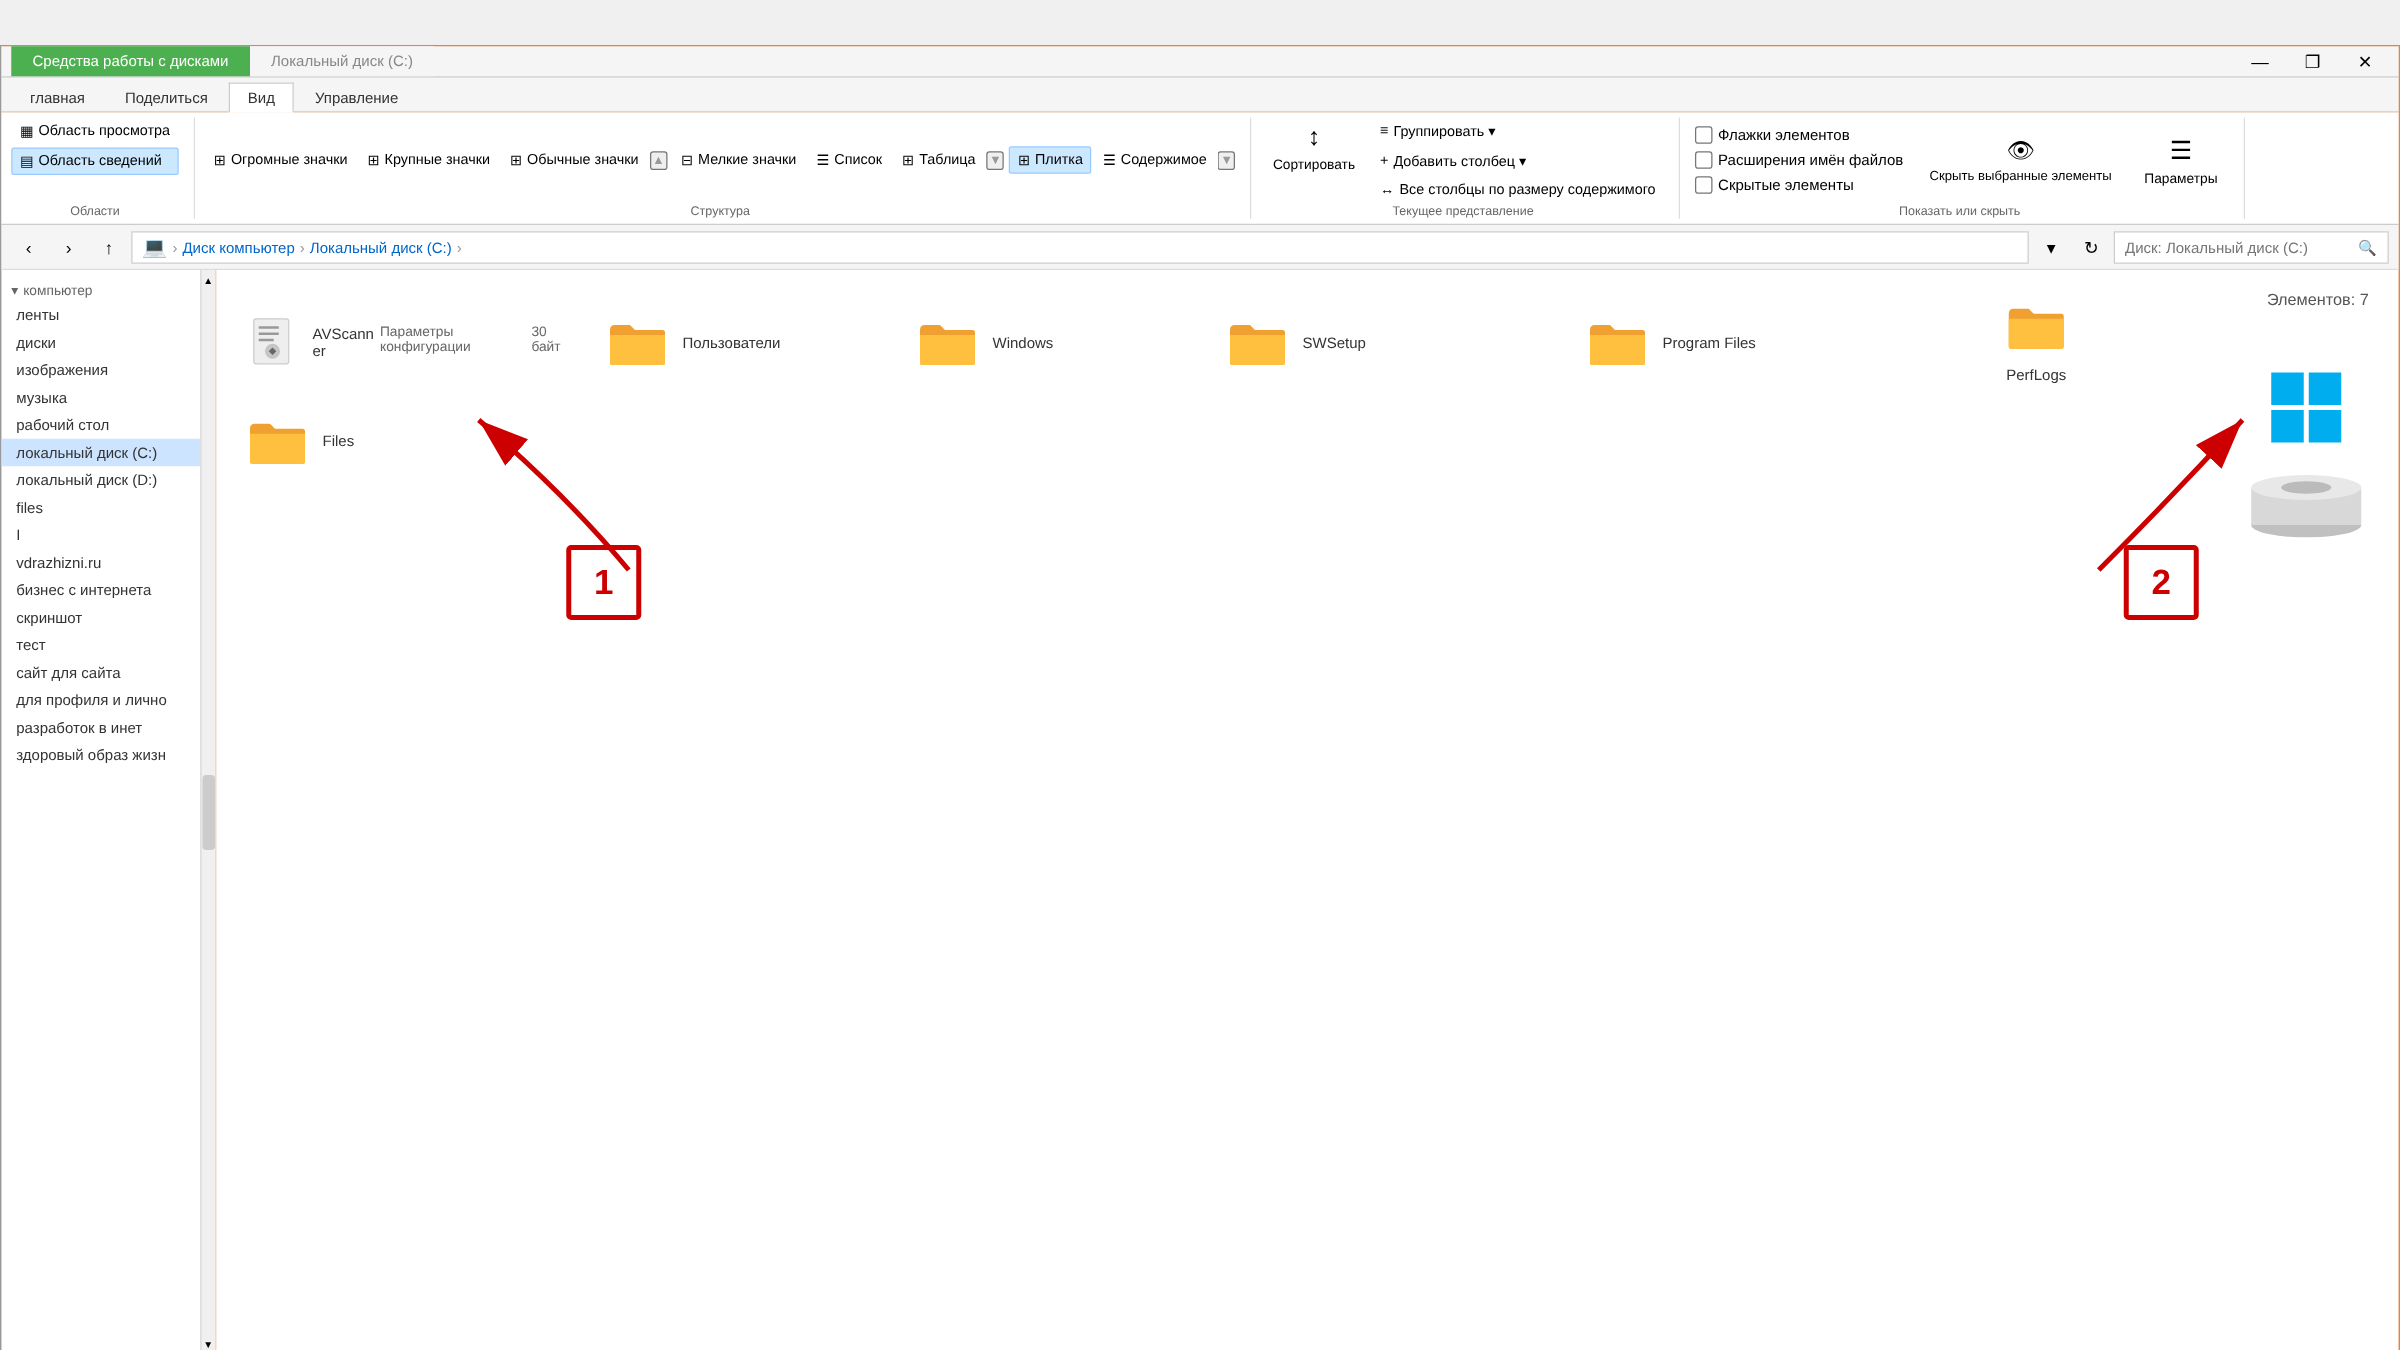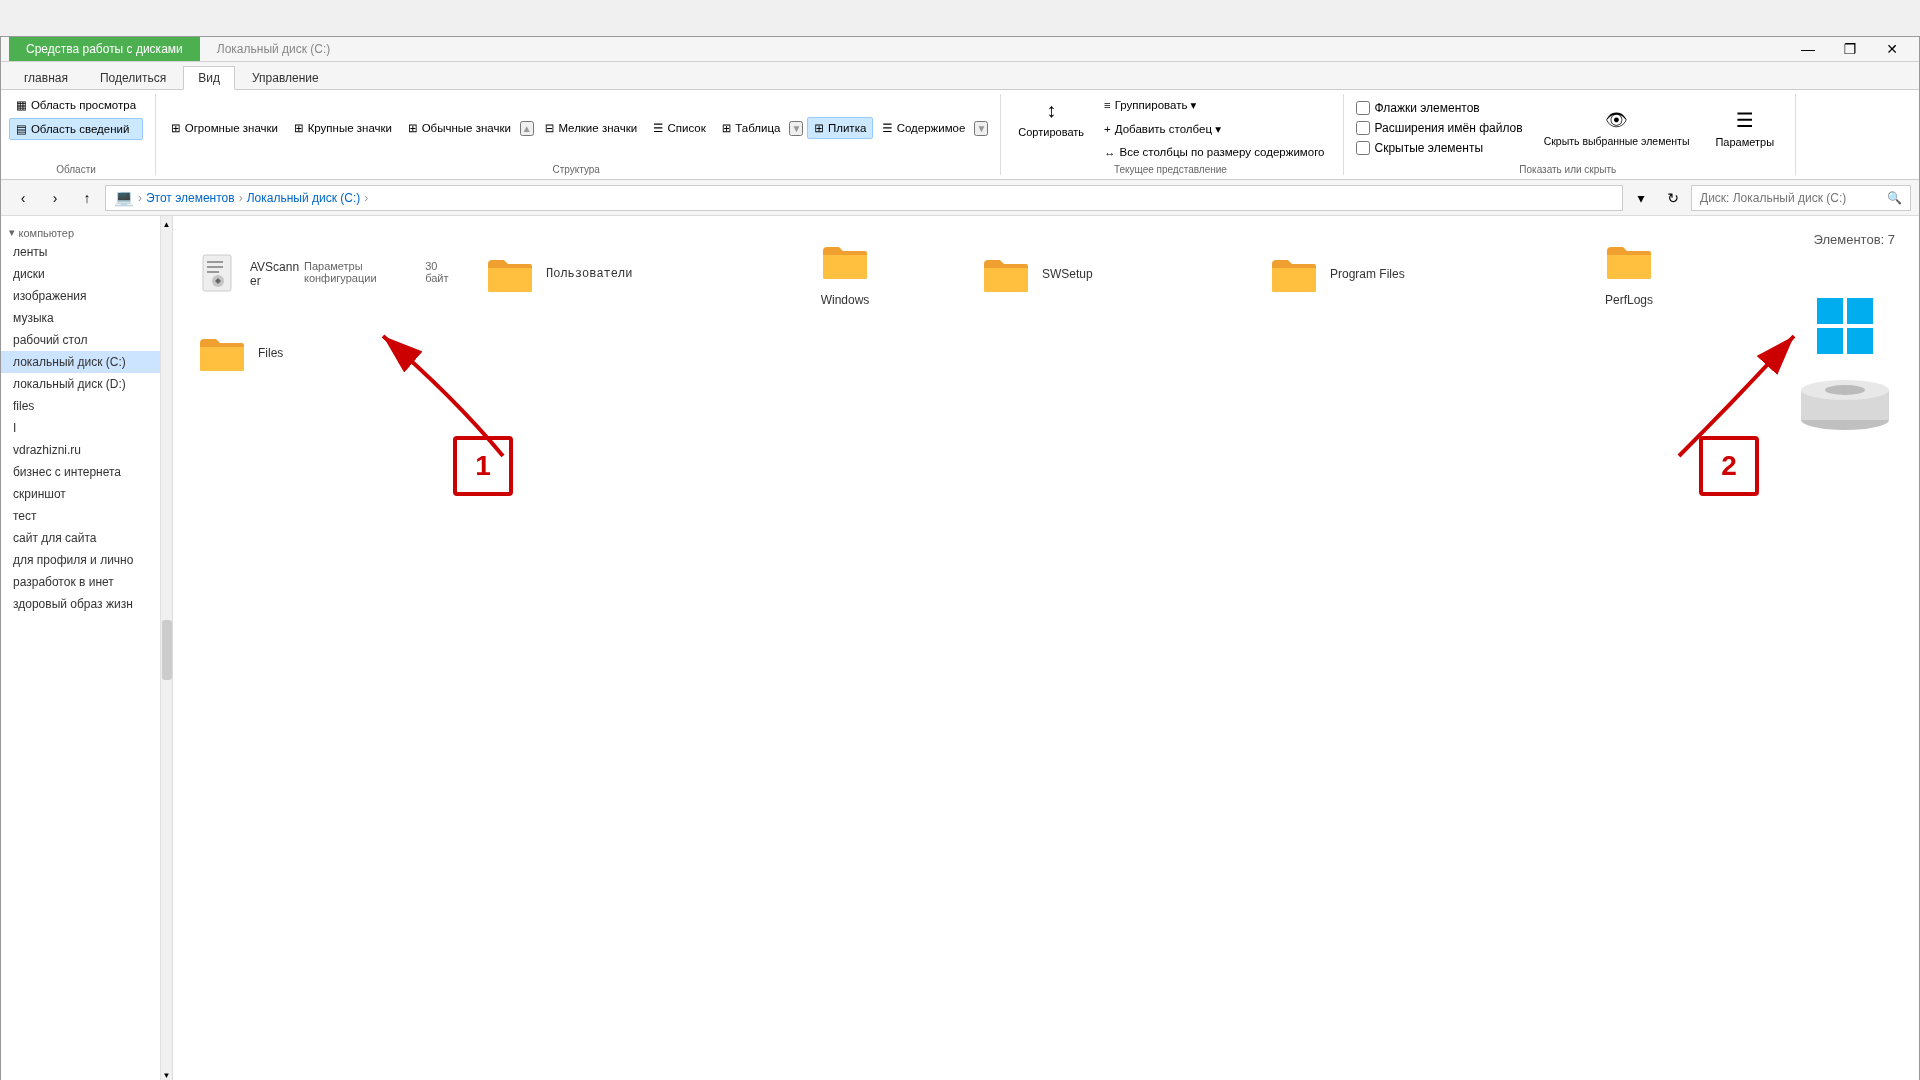--- a/index.html
+++ b/index.html
@@ -442,21 +442,21 @@
     </div>
   </div>
 
   <div class="nav-bar">
     <button class="nav-btn">‹</button>
     <button class="nav-btn">›</button>
     <button class="nav-btn">↑</button>
     <div class="breadcrumb-bar">
       <span style="font-size:16px;">💻</span>
       <span class="breadcrumb-sep">›</span>
-      <span class="breadcrumb-item">Этот элементов</span>
+      <span class="breadcrumb-item">Диск компьютер</span>
       <span class="breadcrumb-sep">›</span>
       <span class="breadcrumb-item">Локальный диск (C:)</span>
       <span class="breadcrumb-sep">›</span>
     </div>
     <button class="nav-btn">▾</button>
     <button class="nav-btn">↻</button>
     <div class="search-bar">
       <input type="text" placeholder="Диск: Локальный диск (C:)" style="">
       <span>🔍</span>
     </div>
@@ -533,29 +533,29 @@
               <path d="M17 28 L20 25 L23 28 L20 31Z" fill="#666"></path>
             </svg>
           </div>
           <div class="file-name-row">
             <span class="file-name" style="text-align:left;margin-top:0;">AVScanner</span>
             <span class="file-subtext">Параметры конфигурации</span>
             <span class="file-subtext">30 байт</span>
           </div>
         </div>
 
-        <div class="file-item file-item-large" style="width:240px;font-family:Liberation Mono, monospace;">
+        <div class="file-item file-item-large" style="width:240px;">
           <svg class="folder-icon-svg" viewBox="0 0 48 40">
             <path d="M2 10 Q2 6 6 6 L18 6 L22 10 L44 10 Q46 10 46 12 L46 36 Q46 38 44 38 L4 38 Q2 38 2 36Z" fill="#f0a030"></path>
             <path d="M2 14 L46 14 L46 36 Q46 38 44 38 L4 38 Q2 38 2 36Z" fill="#ffc040"></path>
           </svg>
           <span class="file-name" style="text-align:left;margin-top:0;">Пользователи</span>
         </div>
 
-        <div class="file-item file-item-large" style="width:240px;flex-direction:column;">
+        <div class="file-item file-item-large" style="width:240px;">
           <svg class="folder-icon-svg" viewBox="0 0 48 40">
             <path d="M2 10 Q2 6 6 6 L18 6 L22 10 L44 10 Q46 10 46 12 L46 36 Q46 38 44 38 L4 38 Q2 38 2 36Z" fill="#f0a030"></path>
             <path d="M2 14 L46 14 L46 36 Q46 38 44 38 L4 38 Q2 38 2 36Z" fill="#ffc040"></path>
           </svg>
           <span class="file-name" style="text-align:left;margin-top:0;">Windows</span>
         </div>
 
         <div class="file-item file-item-large" style="width:280px;">
           <svg class="folder-icon-svg" viewBox="0 0 48 40">
             <path d="M2 10 Q2 6 6 6 L18 6 L22 10 L44 10 Q46 10 46 12 L46 36 Q46 38 44 38 L4 38 Q2 38 2 36Z" fill="#f0a030"></path>

